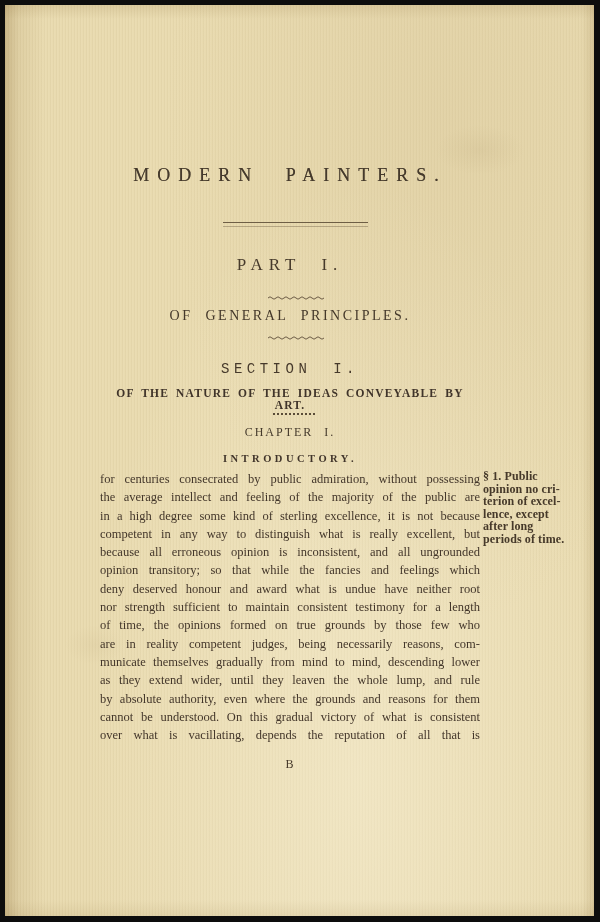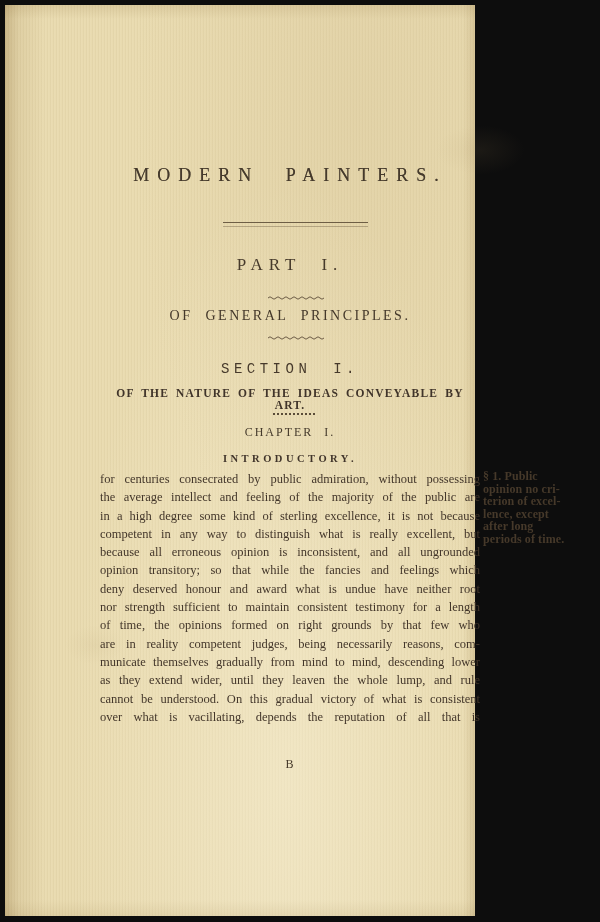--- a/index.html
+++ b/index.html
@@ -13,21 +13,21 @@
   }
   .frame {
     position: relative;
     width: 600px;
     height: 922px;
     background: #0d0d0d;
   }
   .paper {
     position: absolute;
     left: 5px; top: 5px;
-    width: 470px; height: 911px;
+    width: 589px; height: 911px;
     background:
       radial-gradient(ellipse at 75% 12%, rgba(205,185,140,0.25), transparent 45%),
       linear-gradient(90deg, rgba(130,100,45,0.30), rgba(130,100,45,0.10) 14px, rgba(130,100,45,0.0) 40px),
       linear-gradient(270deg, rgba(130,100,45,0.18), rgba(130,100,45,0.0) 12px),
       linear-gradient(180deg, rgba(130,100,45,0.14), rgba(130,100,45,0.0) 14px),
       linear-gradient(0deg, rgba(130,100,45,0.10), rgba(130,100,45,0.0) 16px),
       radial-gradient(ellipse at 60% 85%, rgba(250,243,219,0.45), transparent 55%),
       repeating-linear-gradient(90deg, rgba(120,95,50,0.05) 0 1px, rgba(255,250,235,0.04) 1px 2px, rgba(0,0,0,0) 2px 3px),
       #e9dbb0;
     color: #3e3227;
@@ -182,24 +182,25 @@
 
     <div class="body-block">
       <div class="body-line">for centuries consecrated by public admiration, without possessing</div>
       <div class="body-line">the average intellect and feeling of the majority of the public are</div>
       <div class="body-line">in a high degree some kind of sterling excellence, it is not because</div>
       <div class="body-line">competent in any way to distinguish what is really excellent, but</div>
       <div class="body-line">because all erroneous opinion is inconsistent, and all ungrounded</div>
       <div class="body-line">opinion transitory; so that while the fancies and feelings which</div>
       <div class="body-line">deny deserved honour and award what is undue have neither root</div>
       <div class="body-line">nor strength sufficient to maintain consistent testimony for a length</div>
-      <div class="body-line">of time, the opinions formed on right grounds by that few who</div>
+      <div class="body-line">of time, the opinions formed on true grounds by those few who</div>
       <div class="body-line">are in reality competent judges, being necessarily reasons, com-</div>
       <div class="body-line">municate themselves gradually from mind to mind, descending lower</div>
       <div class="body-line">as they extend wider, until they leaven the whole lump, and rule</div>
+      <div class="body-line">by absolute authority, even where the grounds and reasons for them</div>
       <div class="body-line">cannot be understood.  On this gradual victory of what is consistent</div>
       <div class="body-line">over what is vacillating, depends the reputation of all that is</div>
     </div>
 
     <div class="margin-note">
       <div>§ 1. Public</div>
       <div>opinion no cri-</div>
       <div>terion of excel-</div>
       <div>lence, except</div>
       <div>after  long</div>

